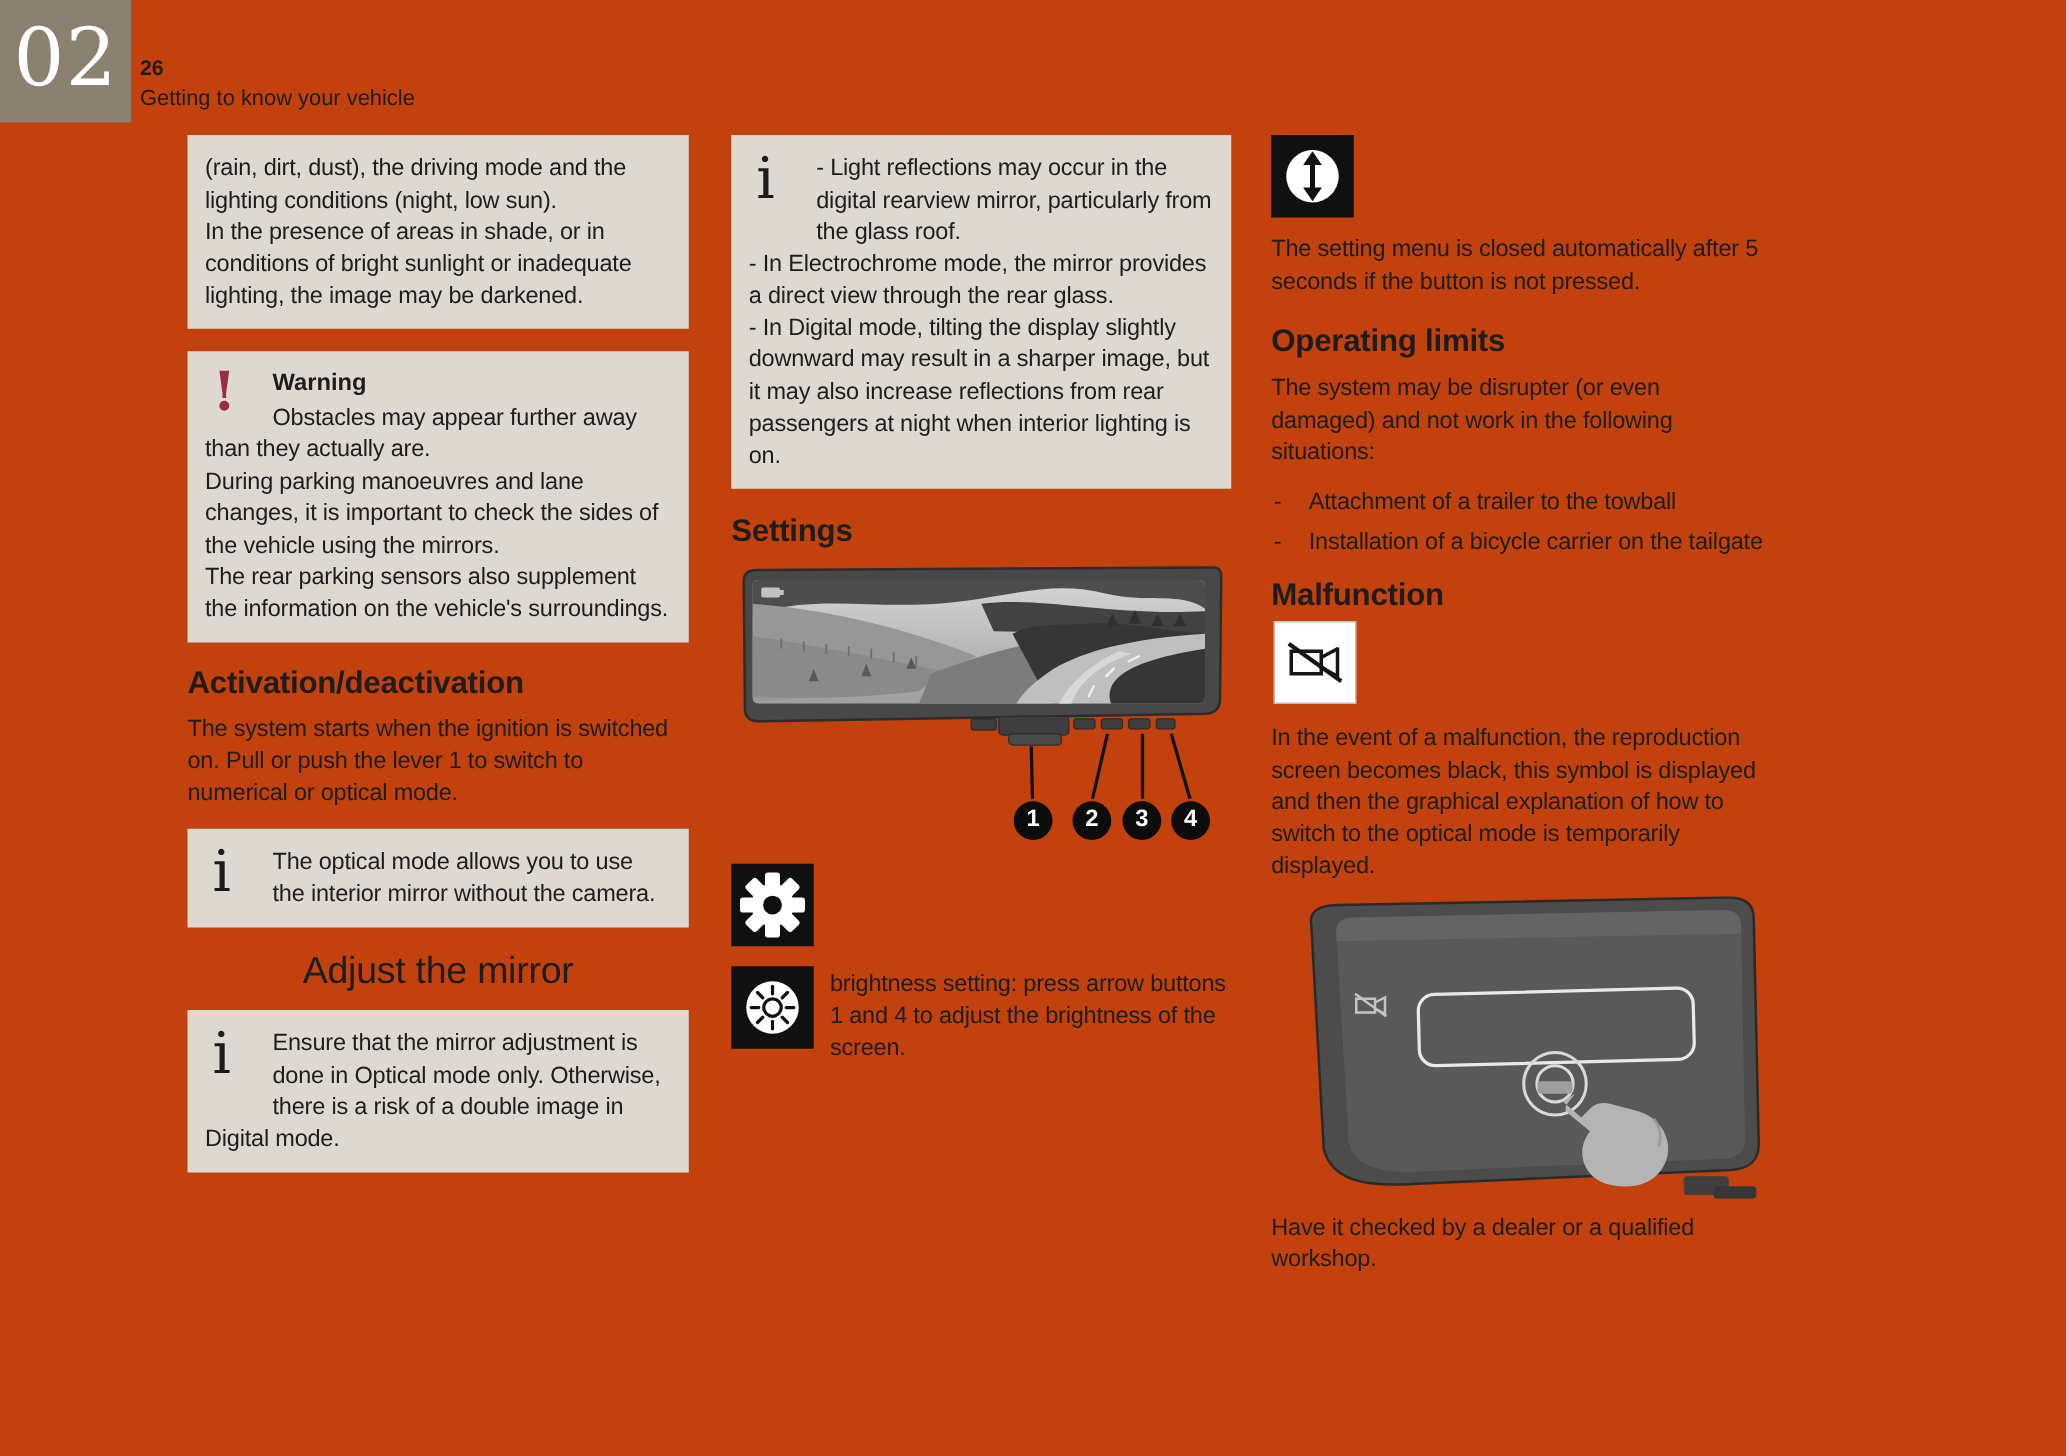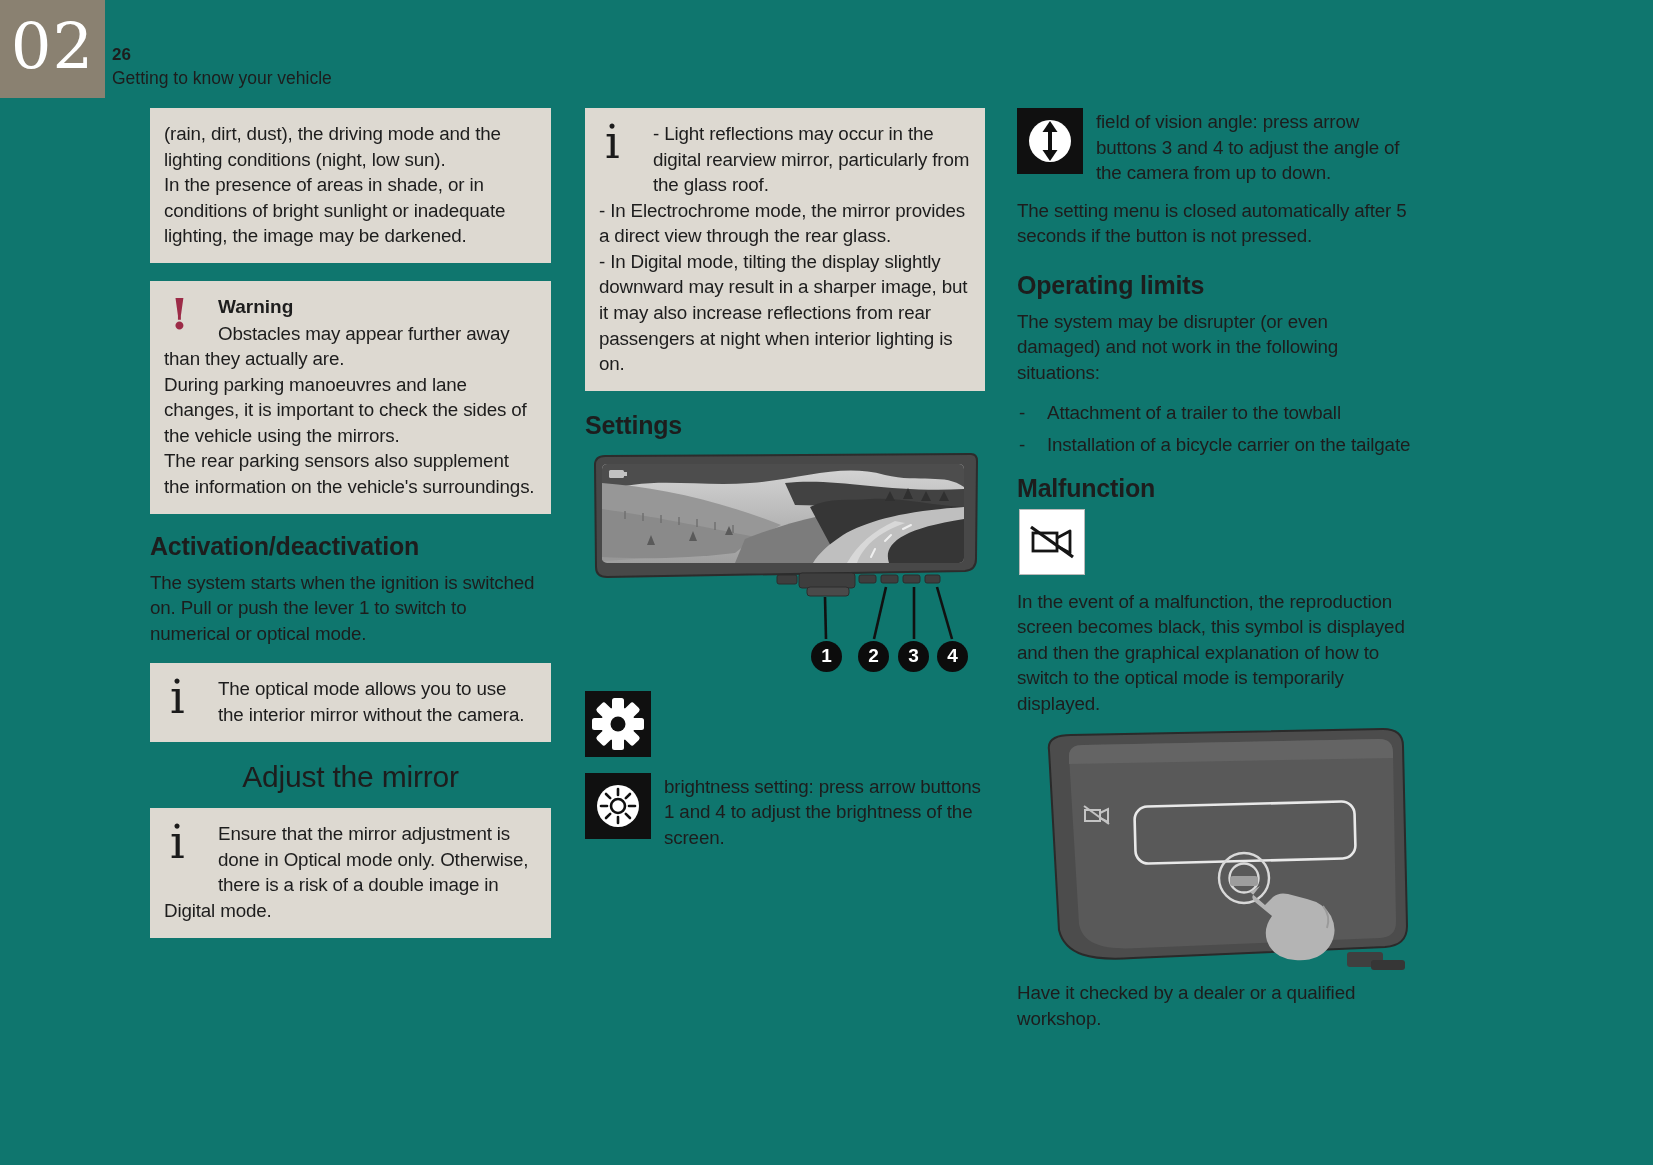--- a/index.html
+++ b/index.html
@@ -1,16 +1,16 @@
 <!DOCTYPE html>
 <html><head>
 <meta charset="utf-8">
 <style>
   html,body{margin:0;padding:0;background:#ffffff;}
-  #page{position:relative;width:1653px;height:1165px;background:#0f766e;overflow:hidden;
+  #page{position:relative;width:1653px;height:1165px;background:#c2410c;overflow:hidden;
         font-family:"Liberation Sans","DejaVu Sans",sans-serif;color:#1d1d1d;}
 
   
   .badge{position:absolute;left:0;top:0;width:105px;height:98px;background:#8a8171;
          display:flex;align-items:center;justify-content:center;}
   .badge span{font-family:"DejaVu Serif",serif;font-size:64px;color:#ffffff;line-height:1;
               letter-spacing:1px;transform:translateY(-2px);}
 
   
   .page-head{position:absolute;left:112px;top:44px;}
@@ -251,21 +251,20 @@
 
     <div class="icon-row" style="margin-bottom:12px;">
       <div class="sq-icon">
         <svg width="66" height="66" viewBox="0 0 66 66">
           <circle cx="33" cy="33" r="21" fill="#ffffff"></circle>
           <line x1="33" y1="22" x2="33" y2="44" stroke="#101010" stroke-width="4"></line>
           <polygon points="33,13 25.5,24 40.5,24" fill="#101010"></polygon>
           <polygon points="33,53 25.5,42 40.5,42" fill="#101010"></polygon>
         </svg>
       </div>
-      <div class="body-text">field of vision angle: press arrow buttons 3 and 4 to adjust the angle of the camera from up to down.</div>
     </div>
 
     <p>The setting menu is closed automatically after 5 seconds if the button is not pressed.</p>
 
     <h3 style="margin-top:22px;">Operating limits</h3>
     <p>The system may be disrupter (or even damaged) and not work in the following situations:</p>
 
     <ul class="dash">
       <li>Attachment of a trailer to the towball</li>
       <li>Installation of a bicycle carrier on the tailgate</li>

